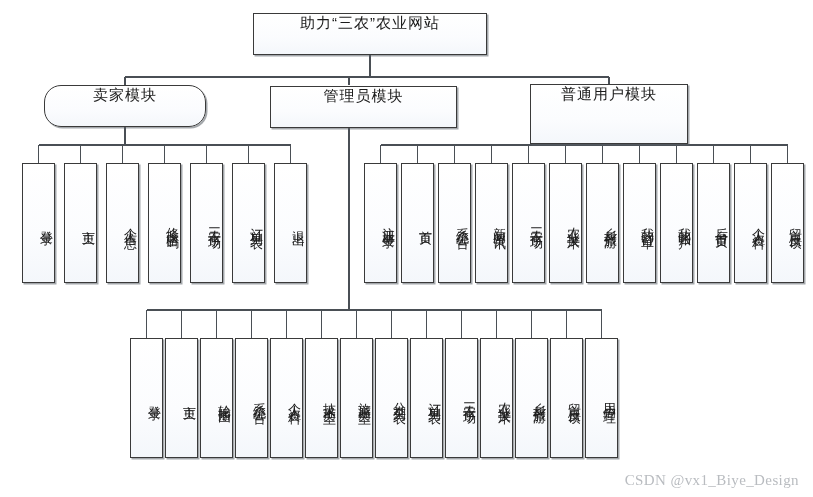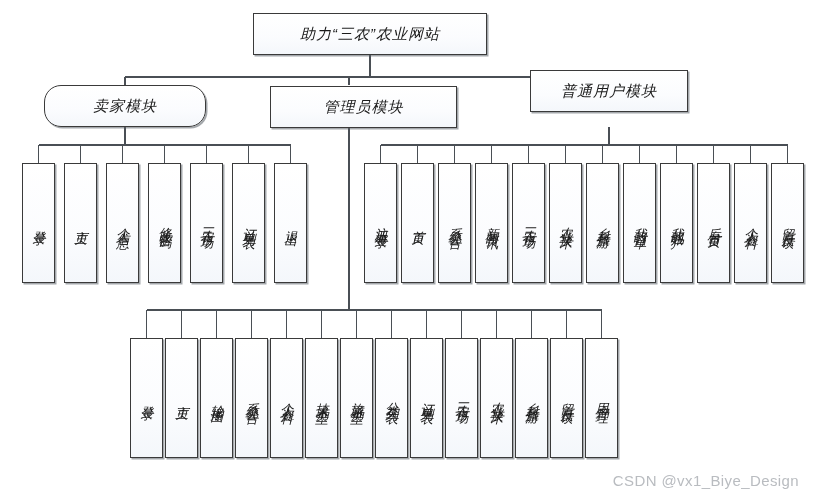--- a/index.html
+++ b/index.html
@@ -18,24 +18,22 @@
     width:813px;height:497px;
     pointer-events:none;
   }
   .node{
     position:absolute;
     box-sizing:border-box;
     border:1px solid #3a3a3a;
     background:linear-gradient(180deg,#ffffff 0%,#fbfcfe 60%,#f4f7fb 100%);
     box-shadow:1.5px 1.5px 0 0 rgba(90,96,104,0.55);
     display:flex;
-    align-items:center;
     justify-content:center;
     color:#1b1b1b;
-    font-style:italic;
   }
   .node.h{
     font-size:15px;
     letter-spacing:1px;
   }
   .node.v{
     font-size:13px;
     writing-mode:vertical-rl;
     text-orientation:upright;
     letter-spacing:3px;
@@ -47,21 +45,21 @@
     text-orientation:upright;
     white-space:normal;
     text-align:center;
   }
   #watermark{
     position:absolute;
     right:14px;bottom:8px;
     color:#b9bcc0;
     font-size:15px;
     letter-spacing:0.4px;
-    font-family:Liberation Sans, sans-serif;
+    font-family:Liberation Serif, serif;
     user-select:none;
   }
 </style>
 </head>
 <body>
 
 <div id="diagram">
 
   <svg id="wires" viewBox="0 0 813 497" xmlns="http://www.w3.org/2000/svg">
       <line x1="370" y1="55" x2="370" y2="77" stroke="#4a4f55" stroke-width="1.8" shape-rendering="crispEdges"></line>
@@ -113,21 +111,21 @@
   <div class="node h" id="node-root" style="left: 253px; top: 13px; width: 234px; height: 42px;">
     <span>助力“三农”农业网站</span>
   </div>
 
   <div class="node h" id="node-mod-0" style="left: 44px; top: 85px; width: 162px; height: 42px; border-radius: 17px;">
     <span>卖家模块</span>
   </div>
   <div class="node h" id="node-mod-1" style="left: 270px; top: 86px; width: 187px; height: 42px;">
     <span>管理员模块</span>
   </div>
-  <div class="node h" id="node-mod-2" style="left: 530px; top: 70px; width: 158px; height: 42px;">
+  <div class="node h" id="node-mod-2" style="left: 530px; top: 84px; width: 158px; height: 60px;">
     <span>普通用户模块</span>
   </div>
 
   <div id="leaf-layer">
       <div class="node v" style="left: 22px; top: 163px; width: 33px; height: 120px;">
         <span>登录</span>
       </div>
       <div class="node v" style="left: 64px; top: 163px; width: 33px; height: 120px;">
         <span>主页</span>
       </div>

